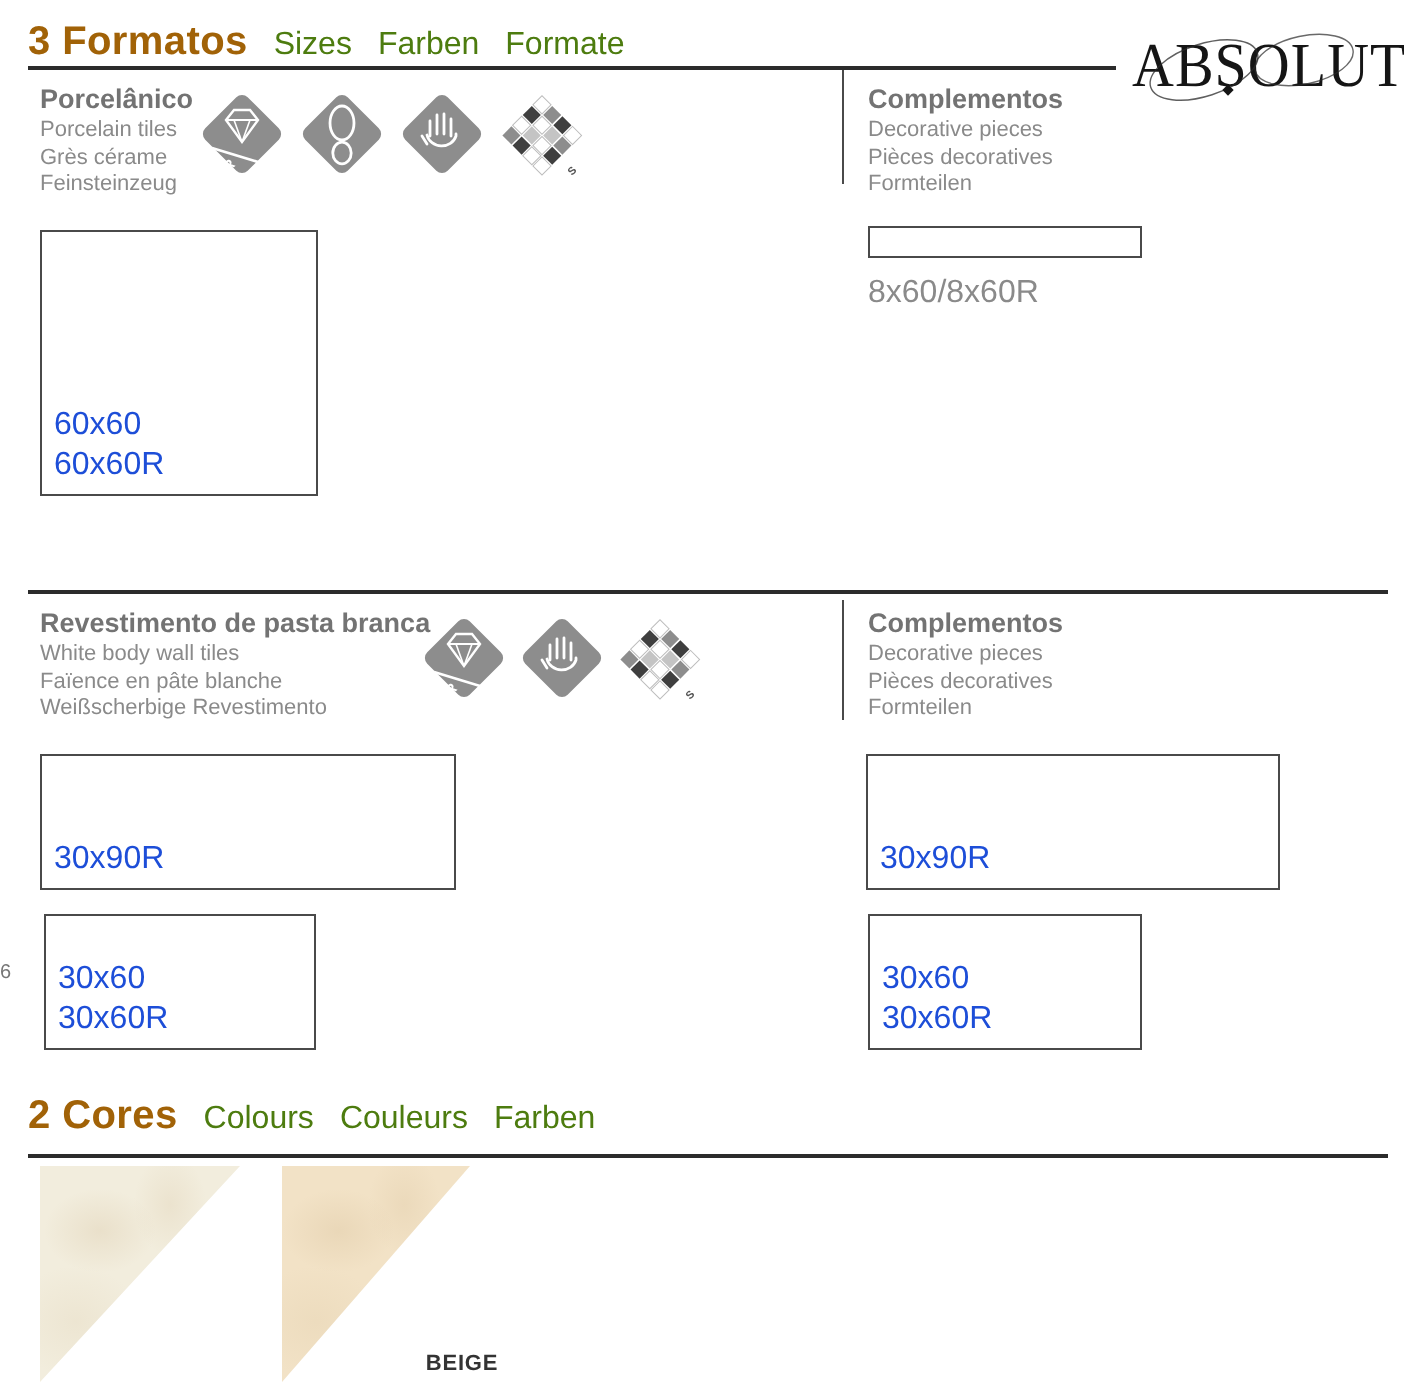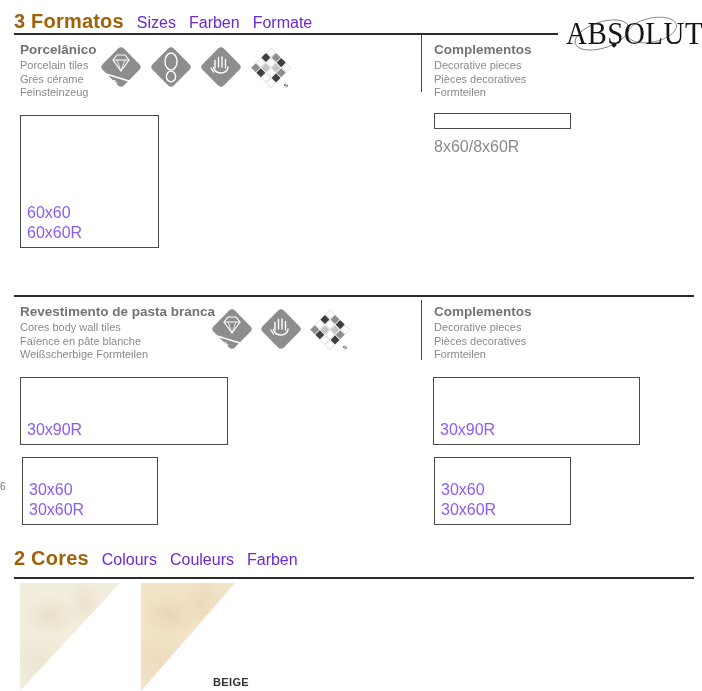--- a/index.html
+++ b/index.html
@@ -3,25 +3,25 @@
 <meta charset="utf-8">
 <style>
   html,body{margin:0;padding:0;background:#fff;}
   #page{position:relative;width:702px;height:691px;background:#fff;overflow:hidden;
         font-family:"Liberation Sans",sans-serif;}
   .abs{position:absolute;}
   .h-rule{position:absolute;height:2px;background:#2b2b2b;}
   .v-rule{position:absolute;width:1px;background:#4a4a4a;}
   .heading{position:absolute;white-space:nowrap;}
   .heading .num-title{font-size:20px;font-weight:bold;color:#a16207;letter-spacing:0.2px;}
-  .heading .trans{font-size:16px;color:#6d28d9;margin-left:13px;}
+  .heading .trans{font-size:16px;color:#4d7c0f;margin-left:13px;}
   .sec-head .title{font-size:13.5px;font-weight:bold;color:#737373;margin-bottom:2px;}
   .sec-head .sub{font-size:11px;color:#8a8a8a;line-height:13.5px;}
   .size-box{position:absolute;border:1px solid #4a4a4a;background:#fff;}
-  .size-label{position:absolute;left:6px;bottom:4px;font-size:16px;color:#8b5cf6;line-height:20px;}
+  .size-label{position:absolute;left:6px;bottom:4px;font-size:16px;color:#1d4ed8;line-height:20px;}
   .size-label-out{position:absolute;font-size:16px;color:#8a8a8a;line-height:20px;}
   .pagenum{position:absolute;left:0px;top:481px;font-size:10px;color:#777;}
   .logo{position:absolute;left:560px;top:13px;width:138px;height:42px;}
   .logo .word{position:absolute;left:6px;top:3px;font-family:"Liberation Serif",serif;
               font-size:29px;color:#151515;letter-spacing:0.5px;transform:scaleY(1.08);
               transform-origin:top left;white-space:nowrap;}
   .logo svg{position:absolute;left:0;top:0;}
   .swatch{position:absolute;clip-path:polygon(0 0,100% 0,0 100%);
           background-image:
             radial-gradient(ellipse 40px 30px at 30% 30%, rgba(200,172,128,0.20), transparent 70%),
@@ -120,23 +120,23 @@
     <div class="sub">Pièces decoratives</div>
     <div class="sub">Formteilen</div>
   </div>
   <div class="size-box" style="left:434px;top:113px;width:135px;height:14px;"></div>
   <div class="size-label-out" style="left:434px;top:137px;">8x60/8x60R</div>
 
   <div class="h-rule" style="left:14px;top:295px;width:680px;"></div>
 
   <div class="sec-head abs" style="left:20px;top:304px;">
     <div class="title">Revestimento de pasta branca</div>
-    <div class="sub">Cores body wall tiles</div>
+    <div class="sub">White body wall tiles</div>
     <div class="sub">Faïence en pâte blanche</div>
-    <div class="sub">Weißscherbige Formteilen</div>
+    <div class="sub">Weißscherbige Revestimento</div>
   </div>
 
   <svg class="icon" style="left:209px;top:306px;" viewBox="0 0 46 46">
     <rect x="8" y="8" width="30" height="30" rx="4" fill="#8d8d8d" transform="rotate(45 23 23)"></rect>
     <polygon points="15,16 19,11 27,11 31,16 23,27" fill="none" stroke="#fff" stroke-width="1.2"></polygon>
     <line x1="15" y1="16" x2="31" y2="16" stroke="#fff" stroke-width="1"></line>
     <line x1="19" y1="16" x2="23" y2="27" stroke="#fff" stroke-width="0.8"></line>
     <line x1="27" y1="16" x2="23" y2="27" stroke="#fff" stroke-width="0.8"></line>
     <line x1="8" y1="30" x2="31" y2="37" stroke="#fff" stroke-width="1.4"></line>
     <text x="16" y="42" font-size="7" font-weight="bold" fill="#fff" transform="rotate(-40 16 42)">R</text>

